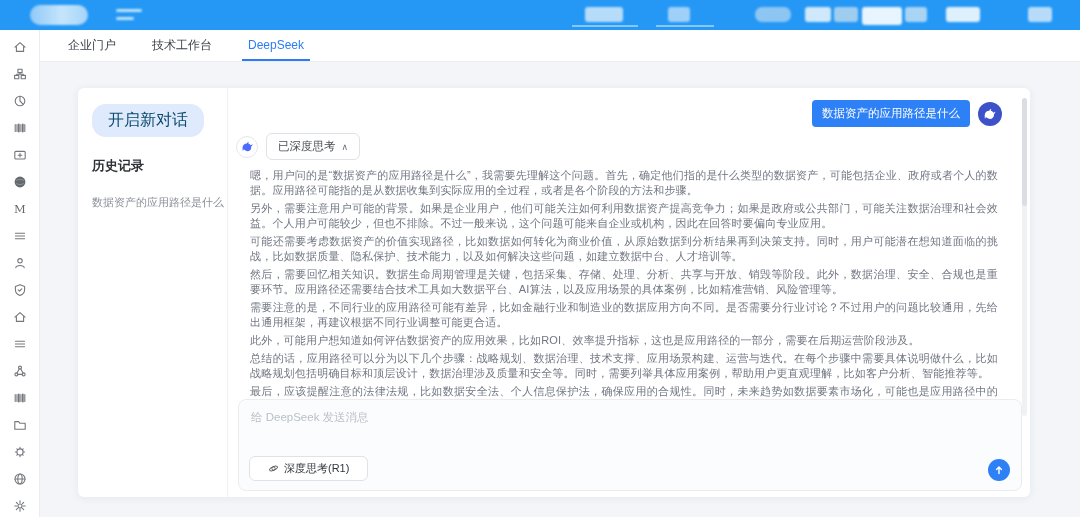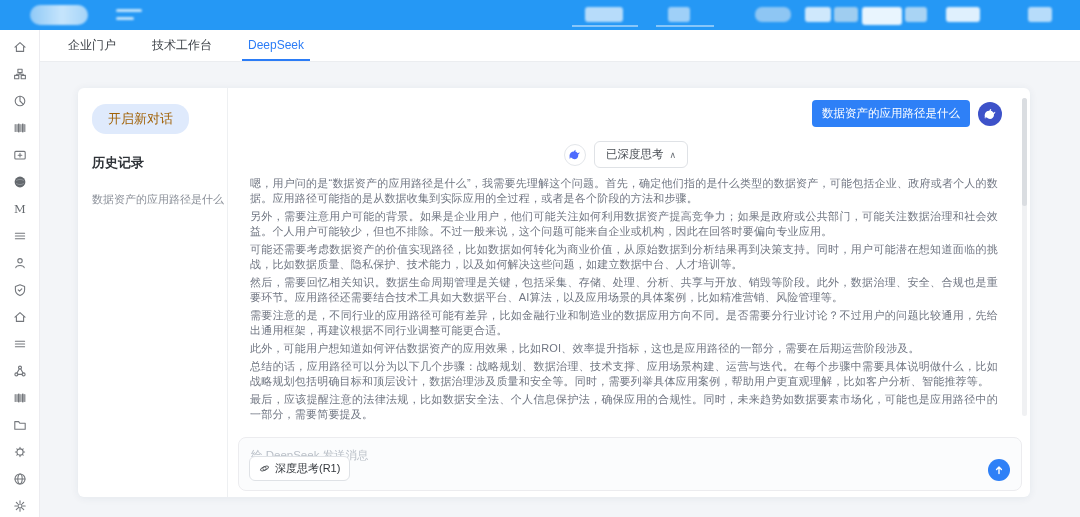--- a/index.html
+++ b/index.html
@@ -27,47 +27,47 @@
   .tab { position:relative; height:32px; line-height:32px; font-size:12px; color:#3a3f45; margin-right:36px; cursor:pointer; }
   .tab.active { color:#2b7cf6; }
   .tab.active::after { content:""; position:absolute; left:-6px; right:-6px; bottom:0; height:2px; background:#2b7cf6; }
 
   .content { flex:1; background:#f3f5f8; position:relative; }
   .card { position:absolute; left:38px; right:50px; top:26px; height:409px; background:#fff; border-radius:6px;
     box-shadow:0 1px 8px rgba(30,60,90,.07); display:flex; overflow:hidden; }
 
   
   .history { width:150px; border-right:1px solid #eef0f2; padding:16px 14px; flex:0 0 auto; }
-  .newchat { display:inline-block; background:#dfeafc; color:#a16207; font-size:13px; padding:6px 16px; border-radius:14px; cursor:pointer; }
+  .newchat { display:inline-block; background:#dfeafc; color:#0c4a6e; font-size:16px; padding:6px 16px; border-radius:14px; cursor:pointer; }
   .hist-title { font-size:13px; color:#2f3338; font-weight:bold; margin-top:20px; }
   .hist-item { font-size:11px; color:#8b9099; margin-top:20px; cursor:pointer; white-space:nowrap; }
 
   
   .chat { flex:1; position:relative; padding:12px 14px 0 8px; min-width:0; }
   .scroll-track { position:absolute; right:3px; top:10px; width:5px; height:318px; background:#f0f1f3; border-radius:3px; }
   .scroll-thumb { position:absolute; right:3px; top:10px; width:5px; height:108px; background:#dadde1; border-radius:3px; cursor:pointer; }
 
   .row-user { display:flex; justify-content:flex-end; align-items:center; margin-right:14px; }
   .bubble-user { background:#2e80f7; color:#fff; font-size:11.5px; padding:6px 10px; border-radius:4px; }
   .avatar-user { width:24px; height:24px; border-radius:50%; background:#3d52c9; margin-left:8px; display:flex; align-items:center; justify-content:center; flex:0 0 auto; }
   .avatar-user svg { width:16px; height:16px; }
 
-  .row-ai { display:flex; align-items:center; margin-top:14px;justify-content:center; }
+  .row-ai { display:flex; align-items:center; margin-top:6px; }
   .avatar-ai { width:22px; height:22px; border-radius:50%; background:#fff; border:1px solid #e3e6ea; display:flex; align-items:center; justify-content:center; flex:0 0 auto; }
   .avatar-ai svg { width:15px; height:15px; }
   .thought-btn { margin-left:8px; border:1px solid #dfe2e6; border-radius:6px; background:#fff; font-size:11.5px; color:#4a4f55; padding:5px 11px; cursor:pointer; display:flex; align-items:center; gap:6px; }
   .thought-btn .chev { font-size:9px; color:#6a6f76; }
 
   .thought { margin:8px 2px 0 14px; height:258px; overflow:hidden; padding-right:16px; }
   .thought p { font-size:11px; line-height:15px; color:#707682; margin-bottom:3px; letter-spacing:.2px; text-align:justify; }
 
   
-  .composer { position:absolute; left:10px; right:8px; bottom:6px; height:54px; background:#fbfcfd; border:1px solid #ececef; border-radius:8px; }
+  .composer { position:absolute; left:10px; right:8px; bottom:6px; height:92px; background:#fbfcfd; border:1px solid #ececef; border-radius:8px; }
   .composer-ph { position:absolute; left:12px; top:10px; font-size:11.5px; color:#b9bfc7; cursor:text; }
-  .deepthink { position:absolute; left:10px; bottom:9px; background:#fff; border:1px solid #dfe2e6; border-radius:6px; padding:4px 9px; font-size:11px; color:#33373c; cursor:pointer; display:flex; align-items:center; gap:5px; }
+  .deepthink { position:absolute; left:10px; bottom:9px; background:#fff; border:1px solid #dfe2e6; border-radius:6px; padding:4px 18px; font-size:11px; color:#33373c; cursor:pointer; display:flex; align-items:center; gap:5px; }
   .deepthink svg { width:11px; height:11px; }
   .send-btn { position:absolute; right:11px; bottom:9px; width:22px; height:22px; border-radius:50%; background:#2e80f7; display:flex; align-items:center; justify-content:center; cursor:pointer; }
   .send-btn svg { width:14px; height:14px; }
 
   .ic { fill:none; stroke:#5c6066; stroke-width:1.1; stroke-linejoin:round; stroke-linecap:round; }
 </style>
 </head>
 <body>
 
 <div class="topbar">

